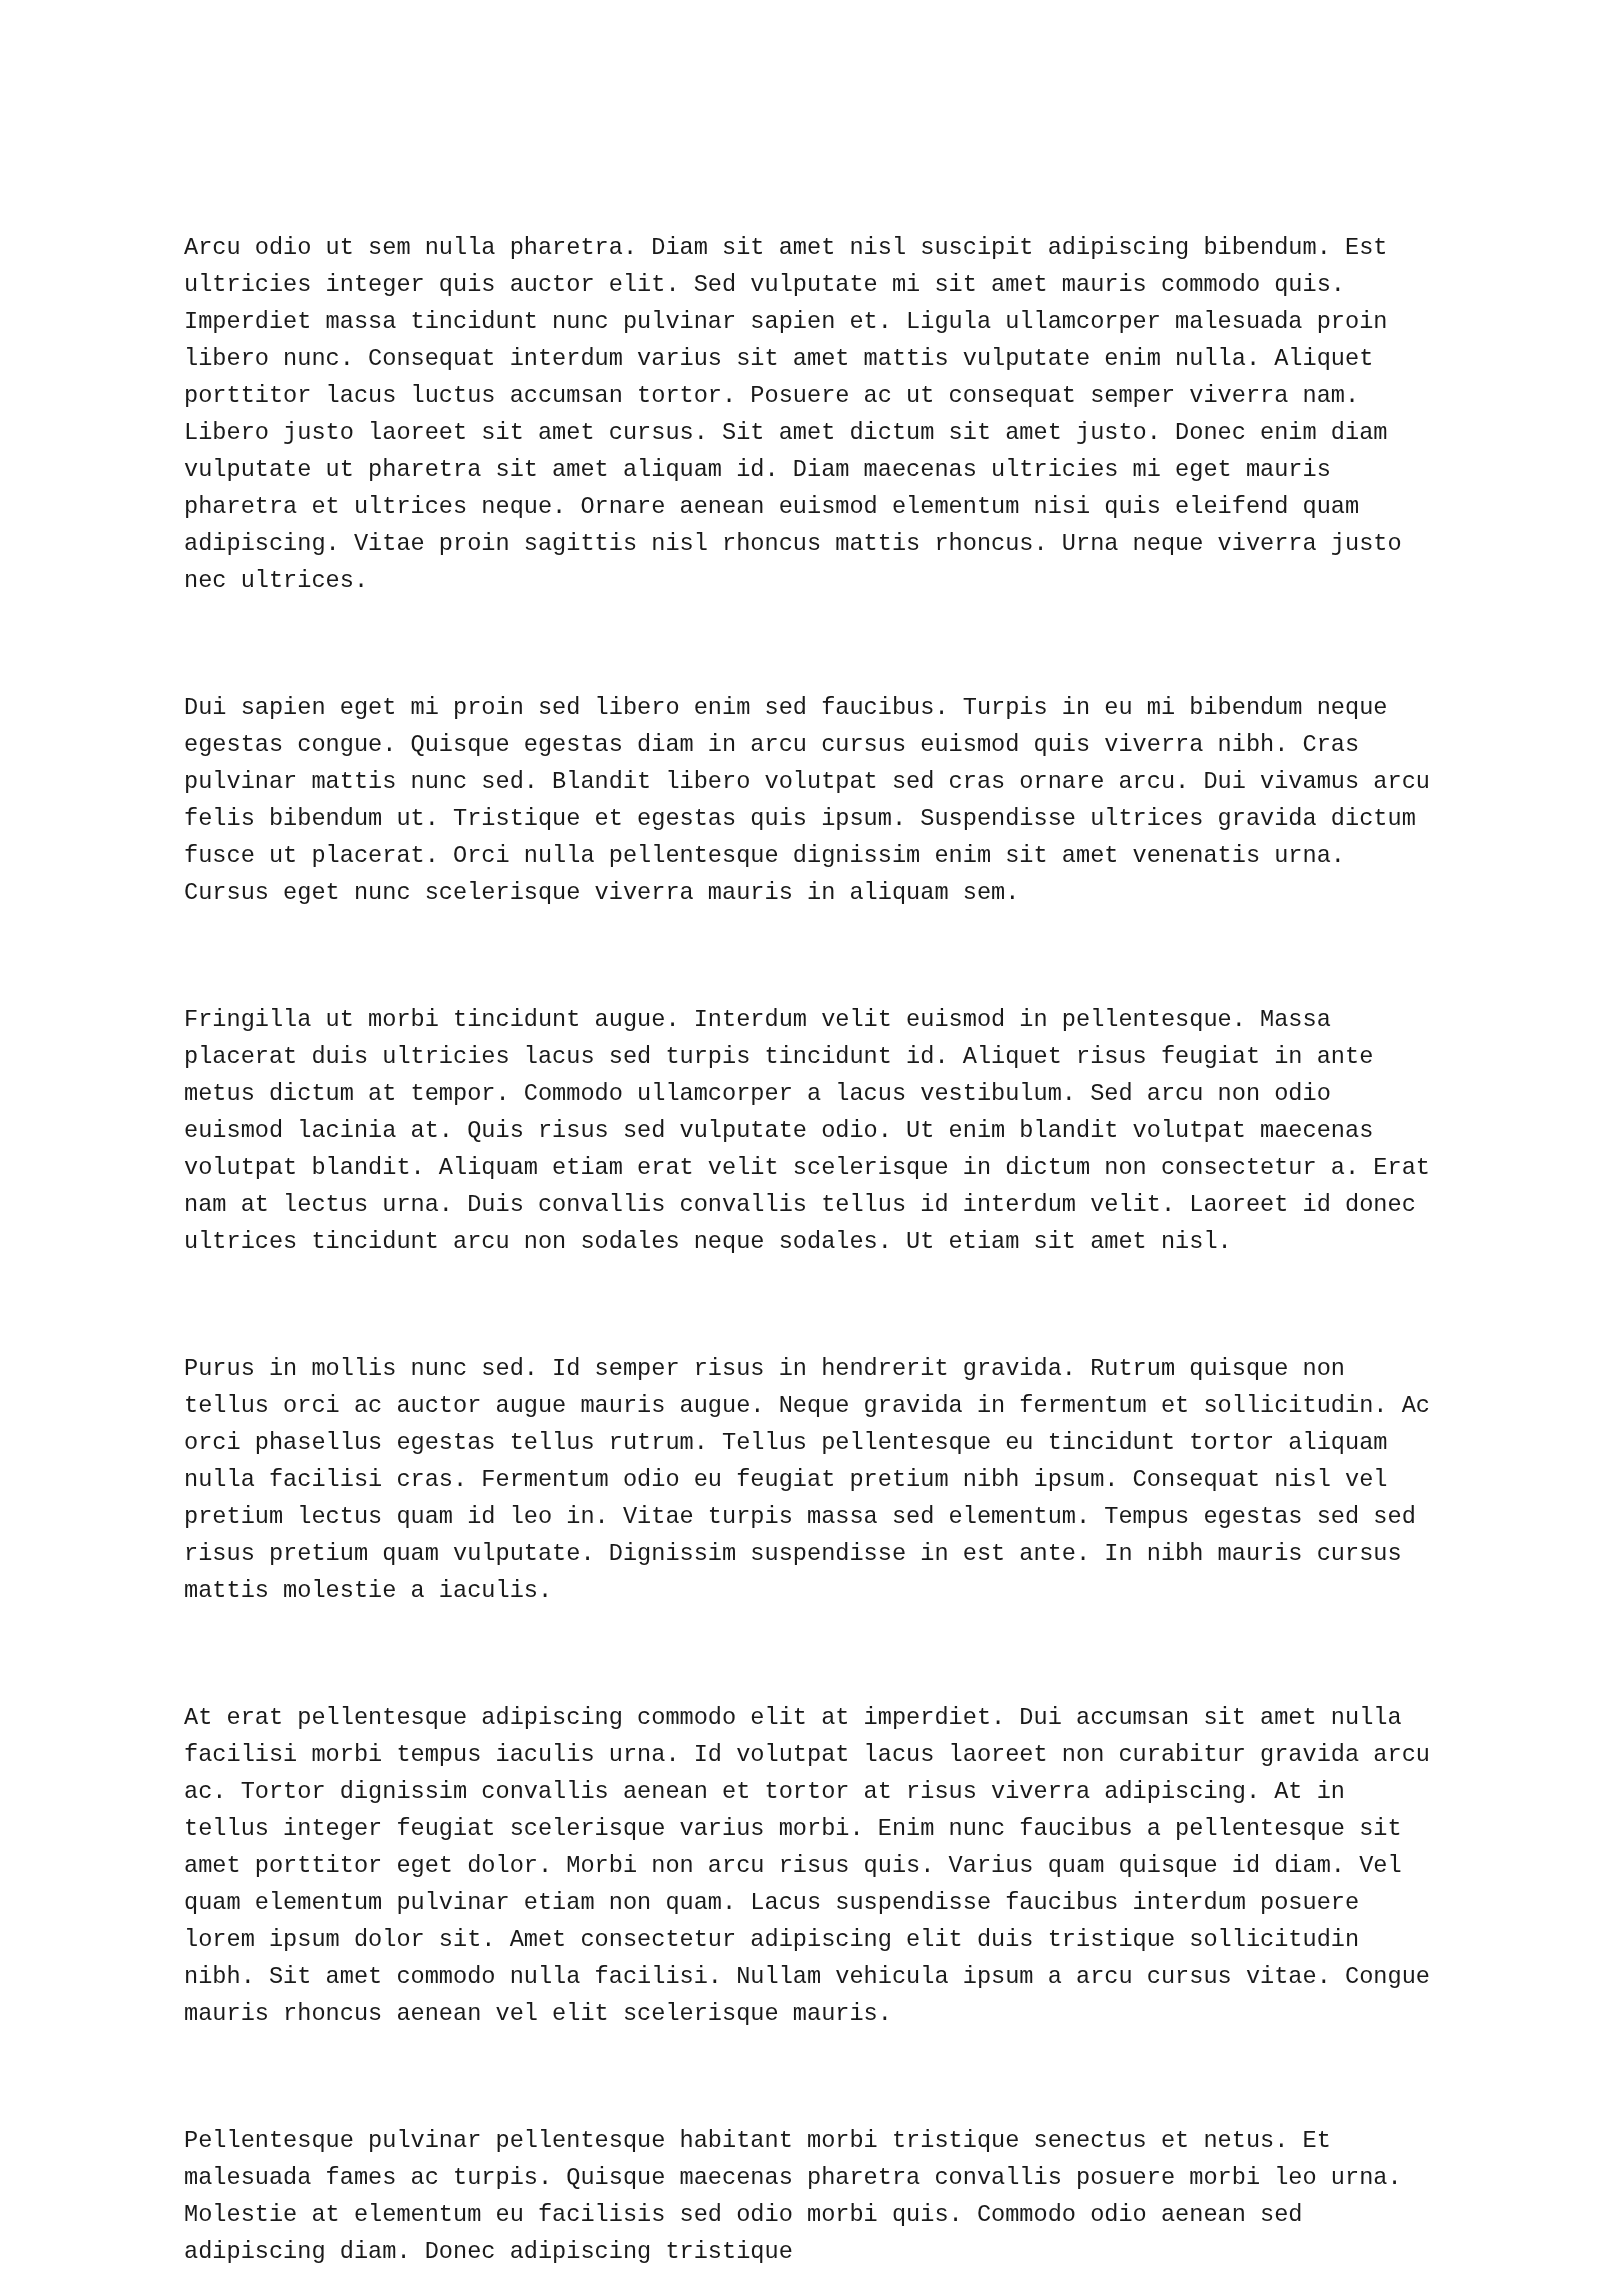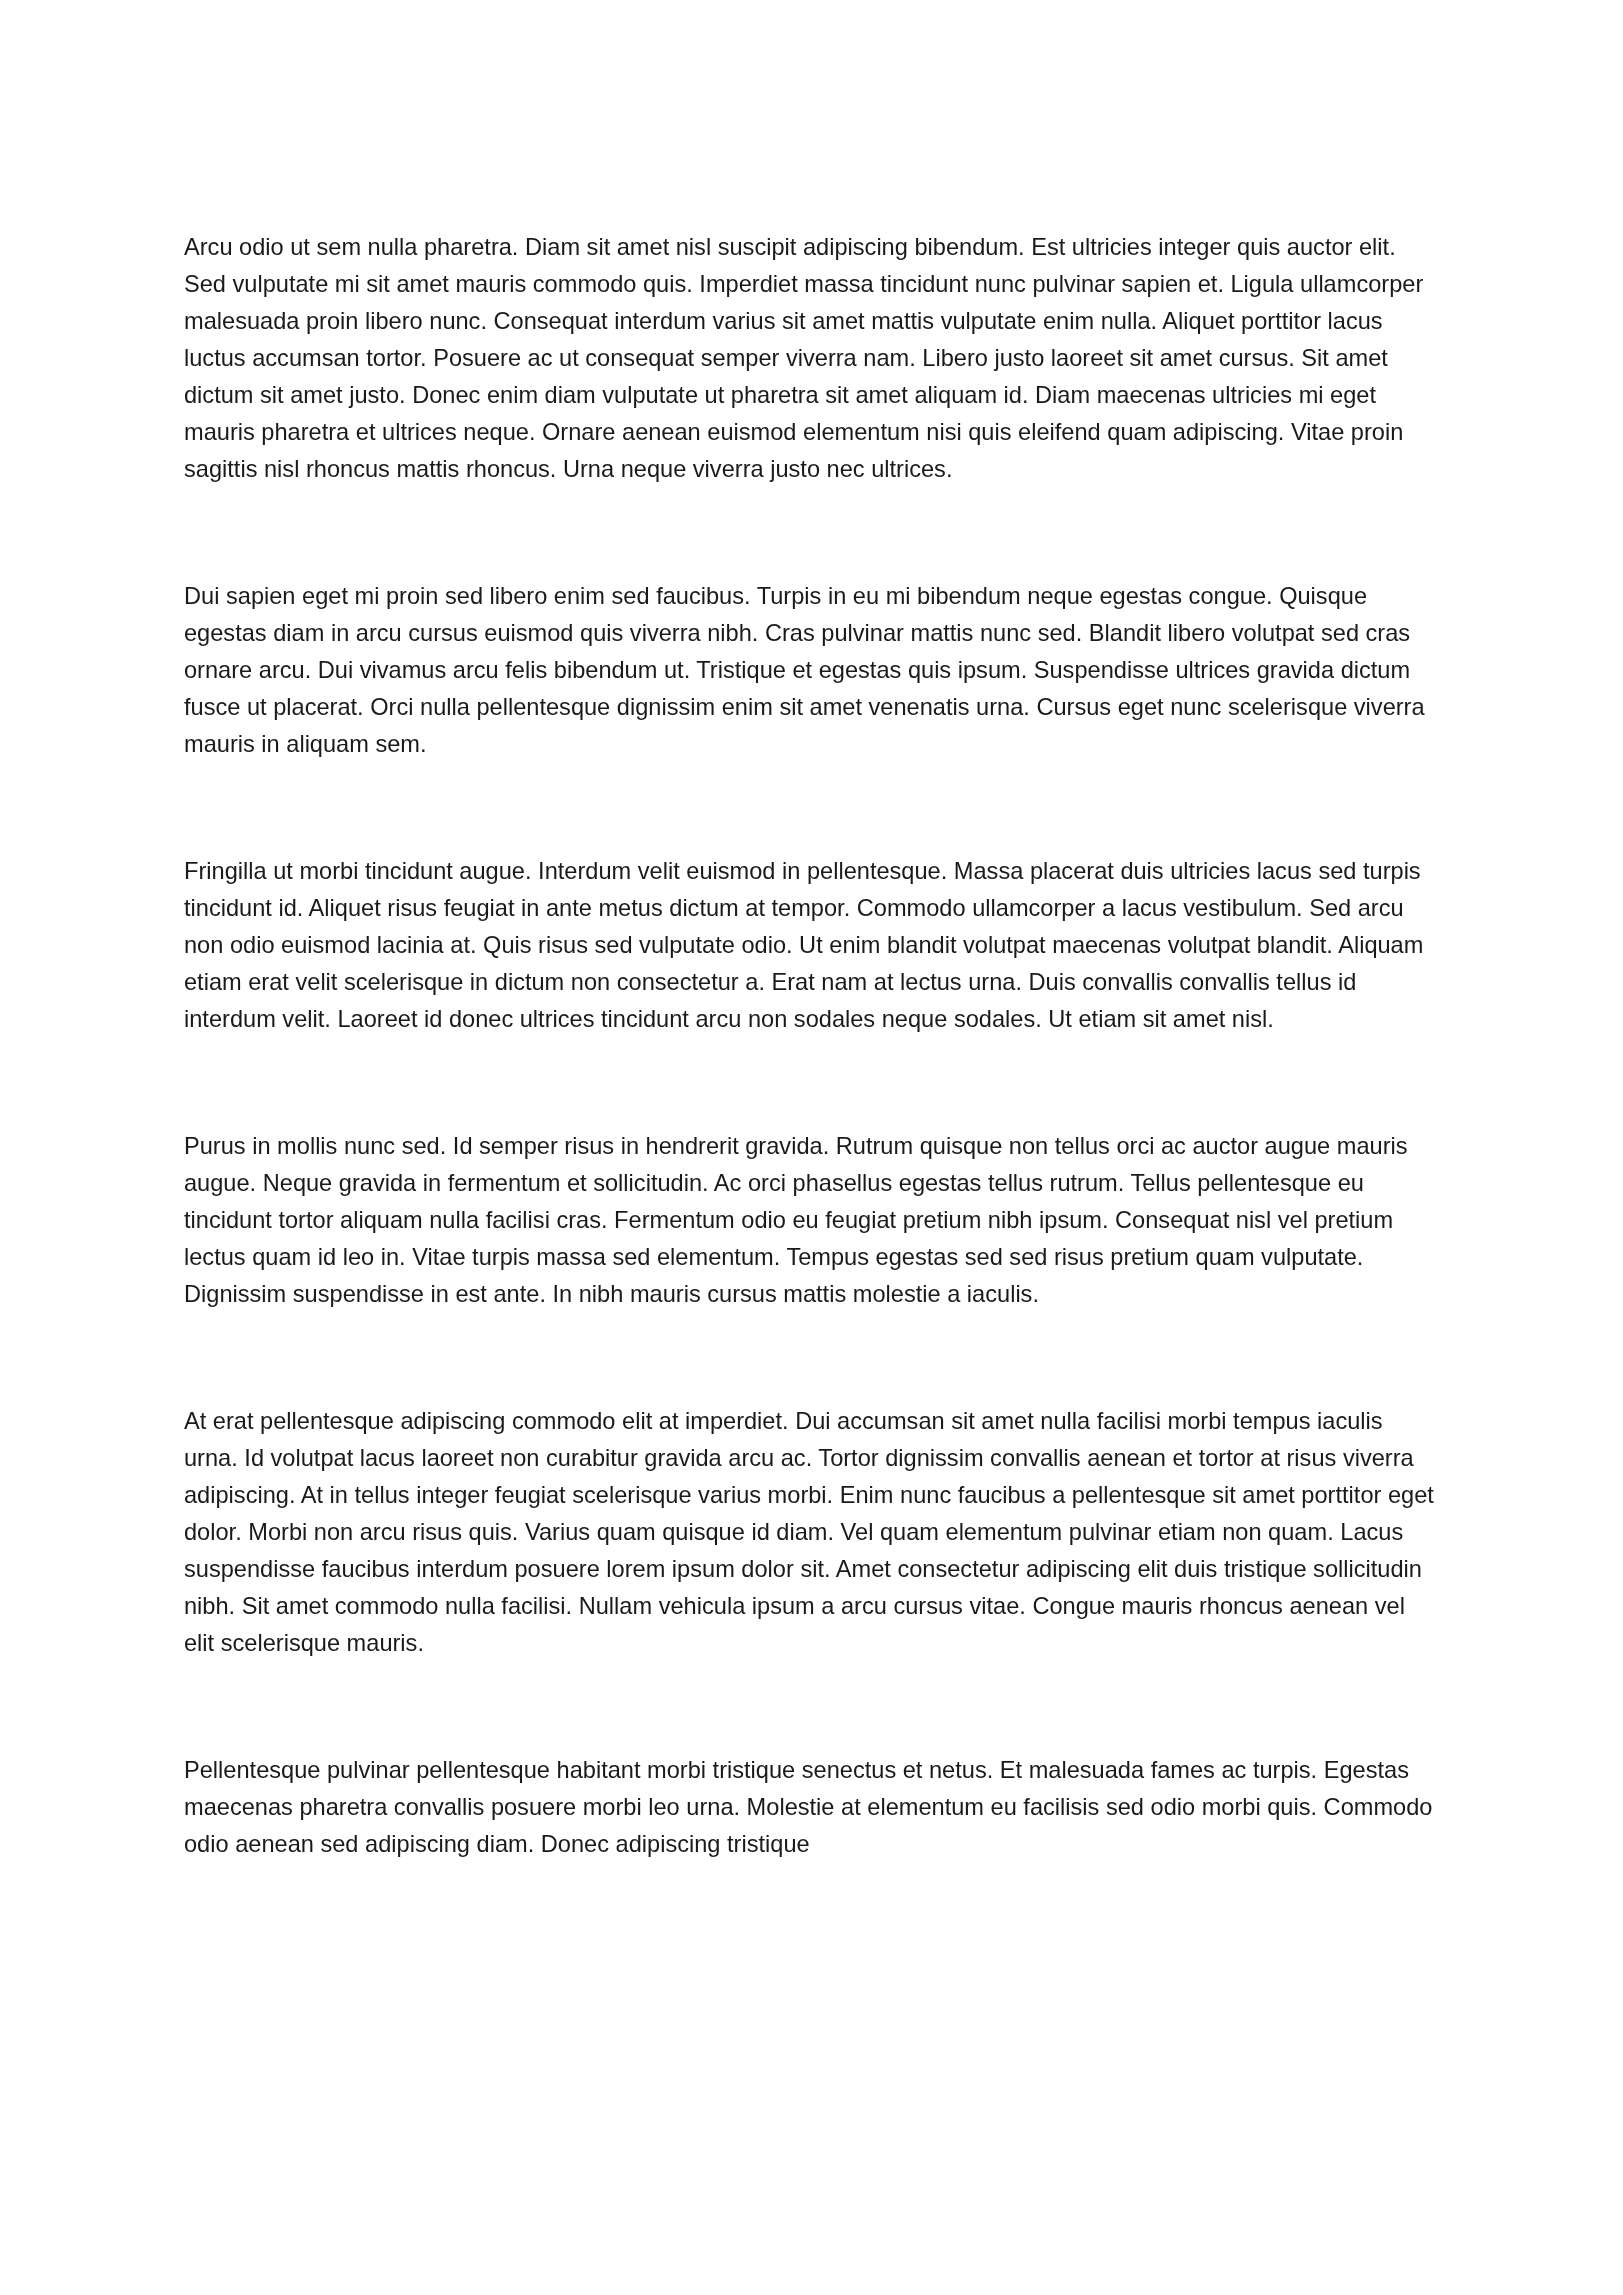--- a/index.html
+++ b/index.html
@@ -12,21 +12,21 @@
     width: 1623px;
     height: 2295px;
     background: #ffffff;
     overflow: hidden;
   }
   .doc-content {
     position: absolute;
     left: 184px;
     top: 229px;
     width: 1257px;
-    font-family: Liberation Sans, sans-serif;
+    font-family: Liberation Mono, monospace;
     font-size: 23.6px;
     line-height: 37px;
     color: #1a1a1a;
     text-align: left;
   }
   .doc-content p {
     margin: 0 0 90px 0;
     padding: 0;
   }
   .doc-content p:last-child {
@@ -36,16 +36,16 @@
 </head>
 <body>
 
 <div class="page">
   <div class="doc-content">
     <p>Arcu odio ut sem nulla pharetra. Diam sit amet nisl suscipit adipiscing bibendum. Est ultricies integer quis auctor elit. Sed vulputate mi sit amet mauris commodo quis. Imperdiet massa tincidunt nunc pulvinar sapien et. Ligula ullamcorper malesuada proin libero nunc. Consequat interdum varius sit amet mattis vulputate enim nulla. Aliquet porttitor lacus luctus accumsan tortor. Posuere ac ut consequat semper viverra nam. Libero justo laoreet sit amet cursus. Sit amet dictum sit amet justo. Donec enim diam vulputate ut pharetra sit amet aliquam id. Diam maecenas ultricies mi eget mauris pharetra et ultrices neque. Ornare aenean euismod elementum nisi quis eleifend quam adipiscing. Vitae proin sagittis nisl rhoncus mattis rhoncus. Urna neque viverra justo nec ultrices.</p>
     <p>Dui sapien eget mi proin sed libero enim sed faucibus. Turpis in eu mi bibendum neque egestas congue. Quisque egestas diam in arcu cursus euismod quis viverra nibh. Cras pulvinar mattis nunc sed. Blandit libero volutpat sed cras ornare arcu. Dui vivamus arcu felis bibendum ut. Tristique et egestas quis ipsum. Suspendisse ultrices gravida dictum fusce ut placerat. Orci nulla pellentesque dignissim enim sit amet venenatis urna. Cursus eget nunc scelerisque viverra mauris in aliquam sem.</p>
     <p>Fringilla ut morbi tincidunt augue. Interdum velit euismod in pellentesque. Massa placerat duis ultricies lacus sed turpis tincidunt id. Aliquet risus feugiat in ante metus dictum at tempor. Commodo ullamcorper a lacus vestibulum. Sed arcu non odio euismod lacinia at. Quis risus sed vulputate odio. Ut enim blandit volutpat maecenas volutpat blandit. Aliquam etiam erat velit scelerisque in dictum non consectetur a. Erat nam at lectus urna. Duis convallis convallis tellus id interdum velit. Laoreet id donec ultrices tincidunt arcu non sodales neque sodales. Ut etiam sit amet nisl.</p>
     <p>Purus in mollis nunc sed. Id semper risus in hendrerit gravida. Rutrum quisque non tellus orci ac auctor augue mauris augue. Neque gravida in fermentum et sollicitudin. Ac orci phasellus egestas tellus rutrum. Tellus pellentesque eu tincidunt tortor aliquam nulla facilisi cras. Fermentum odio eu feugiat pretium nibh ipsum. Consequat nisl vel pretium lectus quam id leo in. Vitae turpis massa sed elementum. Tempus egestas sed sed risus pretium quam vulputate. Dignissim suspendisse in est ante. In nibh mauris cursus mattis molestie a iaculis.</p>
     <p>At erat pellentesque adipiscing commodo elit at imperdiet. Dui accumsan sit amet nulla facilisi morbi tempus iaculis urna. Id volutpat lacus laoreet non curabitur gravida arcu ac. Tortor dignissim convallis aenean et tortor at risus viverra adipiscing. At in tellus integer feugiat scelerisque varius morbi. Enim nunc faucibus a pellentesque sit amet porttitor eget dolor. Morbi non arcu risus quis. Varius quam quisque id diam. Vel quam elementum pulvinar etiam non quam. Lacus suspendisse faucibus interdum posuere lorem ipsum dolor sit. Amet consectetur adipiscing elit duis tristique sollicitudin nibh. Sit amet commodo nulla facilisi. Nullam vehicula ipsum a arcu cursus vitae. Congue mauris rhoncus aenean vel elit scelerisque mauris.</p>
-    <p>Pellentesque pulvinar pellentesque habitant morbi tristique senectus et netus. Et malesuada fames ac turpis. Egestas maecenas pharetra convallis posuere morbi leo urna. Molestie at elementum eu facilisis sed odio morbi quis. Commodo odio aenean sed adipiscing diam. Donec adipiscing tristique</p>
+    <p>Pellentesque pulvinar pellentesque habitant morbi tristique senectus et netus. Et malesuada fames ac turpis. Quisque maecenas pharetra convallis posuere morbi leo urna. Molestie at elementum eu facilisis sed odio morbi quis. Commodo odio aenean sed adipiscing diam. Donec adipiscing tristique</p>
   </div>
 </div>
 
 
 </body></html>

